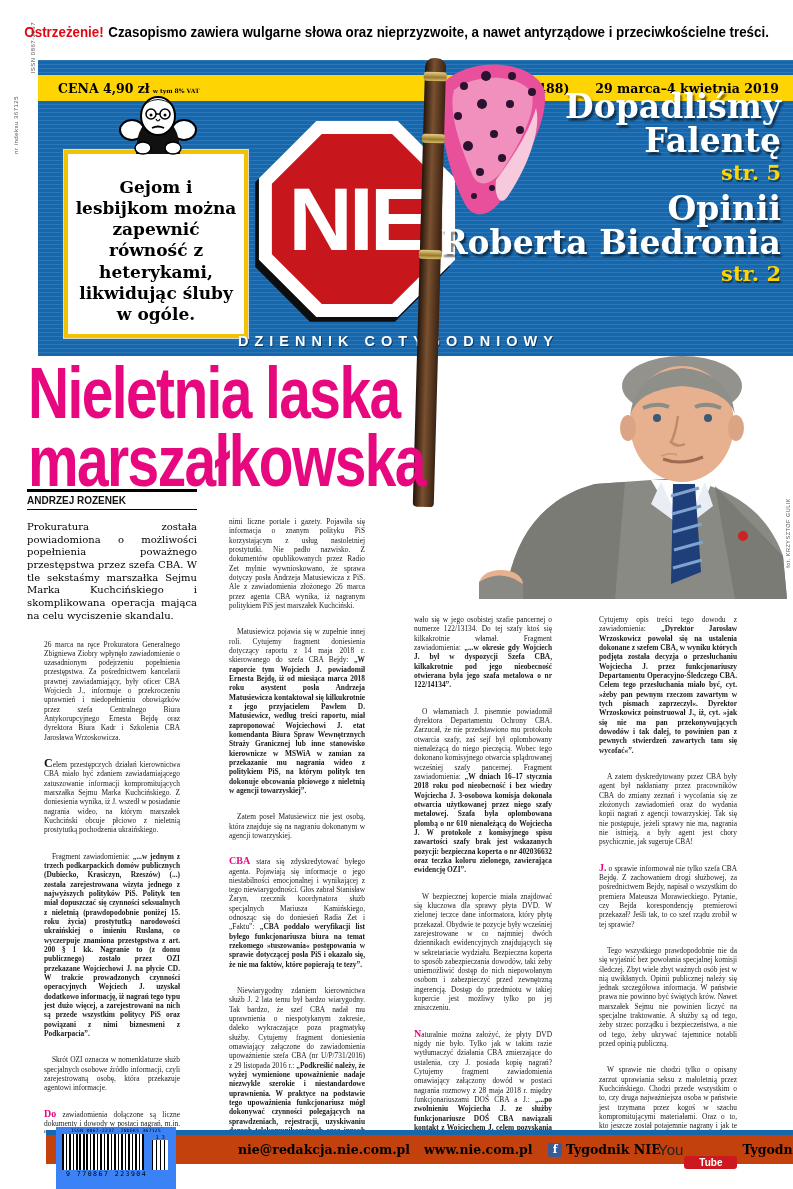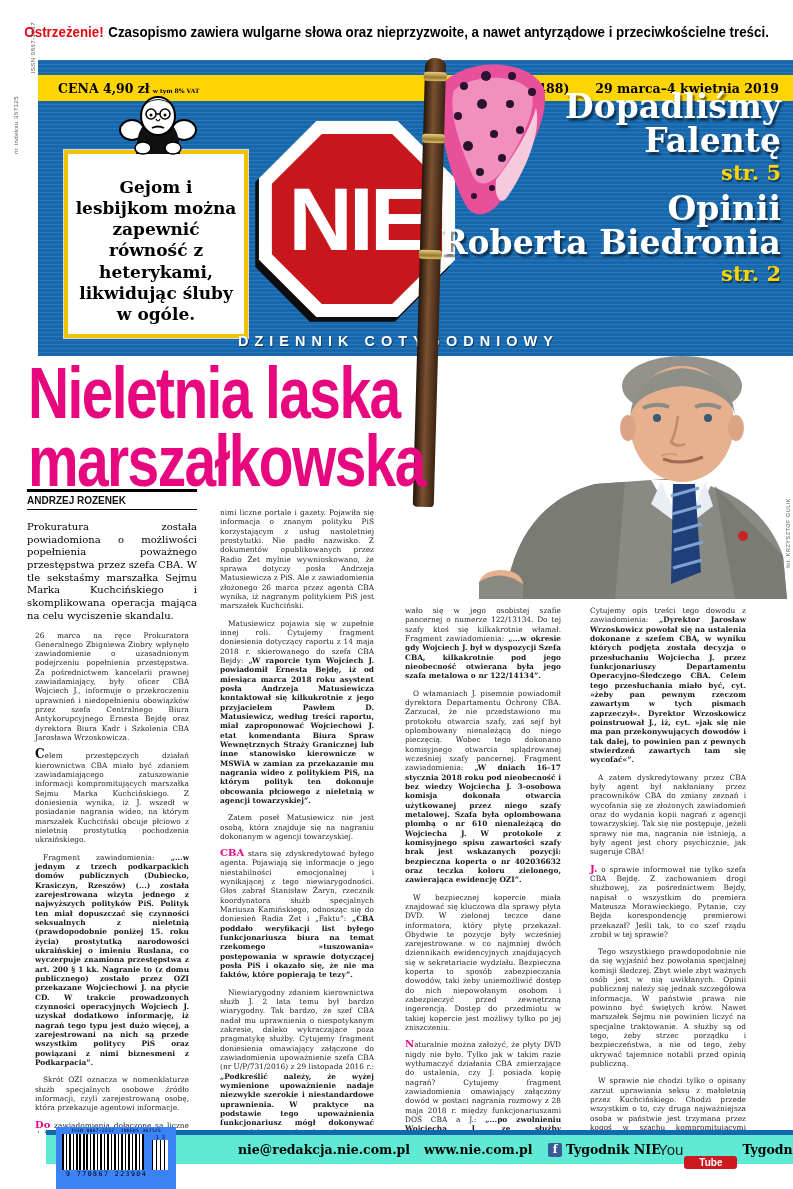--- a/index.html
+++ b/index.html
@@ -54,30 +54,30 @@
   
   .byline{position:absolute;left:27px;top:489px;width:170px;border-top:3px solid #000;
         border-bottom:1px solid #000;padding:3px 0 3px 0;
         font-family:"Liberation Sans",sans-serif;font-weight:bold;font-size:10px;color:#111;}
   .col{position:absolute;width:170px;overflow:hidden;}
   .col-1{left:27px;top:521px;height:612px;}
   .col-2{left:212px;top:500px;height:633px;}
   .col-3{left:397px;top:598px;width:172px;height:535px;}
   .col-4{left:582px;top:598px;width:172px;height:535px;}
   .lead{font-size:10px;line-height:1.27;text-align:justify;color:#000;margin:0 0 7px 0;}
-  .para{margin:8px;text-indent:8px;text-align:justify;font-size:7.4px;line-height:1.26;color:#1a1a1a;
-        hyphens:none;}
+  .para{margin:17px;text-indent:8px;text-align:justify;font-size:7.4px;line-height:1.26;color:#1a1a1a;
+        hyphens:none;font-family:Liberation Serif, serif;}
   .para.noindent{text-indent:0;}
   .q{font-weight:bold;}
   .lede{font-weight:bold;font-size:10px;line-height:.7;}
   .lede.pink{color:#e7077f;}
   .lede.dark{color:#111;font-size:12px;}
   
   .footblue{position:absolute;left:46px;right:0;top:1130px;height:5px;background:#1668ae;}
-  .footyellow{position:absolute;left:46px;right:0;top:1135px;height:29px;background:#5eead4;}
+  .footyellow{position:absolute;left:46px;right:0;top:1135px;height:29px;background:#c2410c;}
   .footitem{position:absolute;top:0;height:29px;display:flex;align-items:center;
         font-family:"DejaVu Serif",serif;font-weight:bold;font-size:12.5px;color:#000;white-space:nowrap;}
   .fi-email{left:192px;} .fi-site{left:378px;} .fi-fb{left:502px;} .fi-yt{left:612px;}
   .fbicon{width:14px;height:14px;background:#3b5a98;color:#fff;border-radius:2px;margin-right:4px;
         display:inline-flex;align-items:center;justify-content:center;
         font-family:"DejaVu Serif",serif;font-size:11px;font-weight:bold;}
   .ytyou{font-family:"Liberation Sans",sans-serif;font-weight:normal;font-size:15px;color:#222;margin-right:1px;}
   .yttube{font-family:"Liberation Sans",sans-serif;font-weight:bold;font-size:10px;color:#fff;
         background:#cc181e;border-radius:3px;padding:1px 15px;margin-right:5px;margin-top:26px;}
   .barcodebox{position:absolute;left:56px;top:1127px;width:120px;height:62px;background:#3b82f6;

